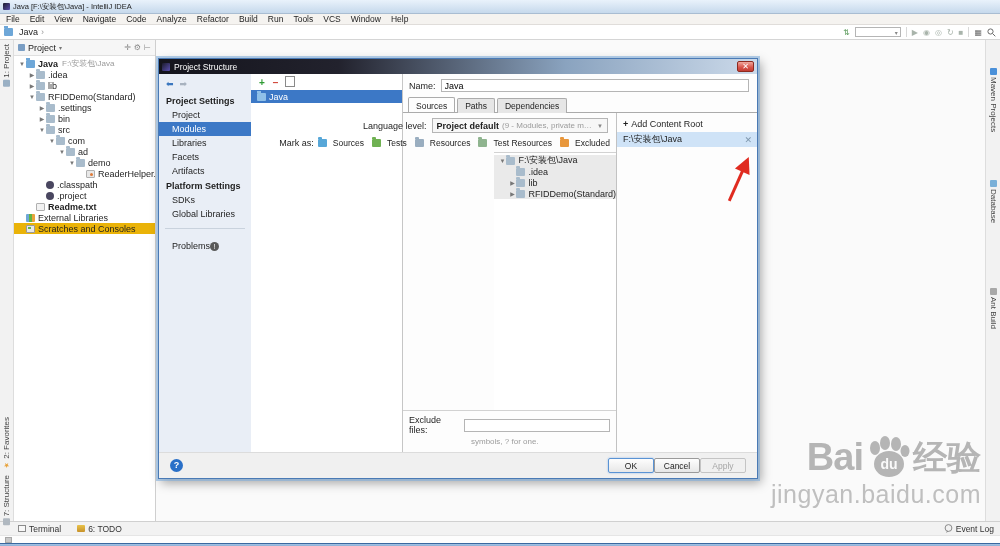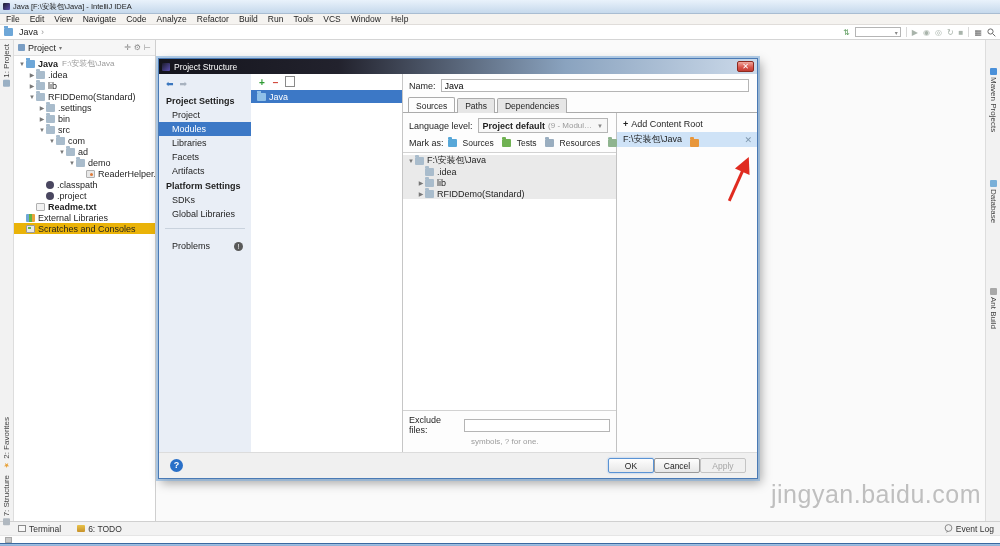--- a/index.html
+++ b/index.html
@@ -69,40 +69,40 @@
   .dlg-close { margin-left:auto; width:17px; height:11px; background:linear-gradient(#f0a89d,#d9534a 60%,#c13c32); border:1px solid #8e2a20; border-radius:2px; color:#fff; font-size:8px; line-height:9px; text-align:center; }
   .dlg-main { flex:1; display:flex; min-height:0; }
 
   .dlg-side { width:92px; flex:none; background:#e9eef6; padding-top:3px; font-size:9px; display:flex; flex-direction:column; }
   .side-nav { display:flex; gap:6px; padding:2px 0 4px 7px; font-size:9px; }
   .side-nav .back { color:#3b77bf; } .side-nav .fwd { color:#a8b2bf; }
   .side-sec { font-weight:bold; padding:3px 0 2px 7px; }
   .side-item { padding:2px 0 2px 13px; }
   .side-item.sel { background:#3c78c6; color:#fff; }
   .side-div { border-top:1px solid #c9d2dd; margin:7px 6px 0 6px; }
-  .side-problems { margin-top:10px; display:flex; align-items:center; justify-content:space-between; padding:2px 8px 2px 13px; }
+  .side-problems { margin-top:10px; display:flex; align-items:center; padding:2px 8px 2px 13px; }
   .prob-ic { width:9px; height:9px; border-radius:50%; background:#595959; color:#fff; font-size:7px; line-height:9px; text-align:center; }
 
   .dlg-list { width:152px; flex:none; background:#fff; border-right:1px solid #c6c6c6; }
   .list-toolbar { height:16px; display:flex; align-items:center; gap:8px; padding-left:8px; font-size:10px; }
   .tb-plus { color:#2e9b33; font-weight:bold; }
   .tb-minus { color:#d04437; font-weight:bold; }
   .tb-copy { width:8px; height:9px; border:1px solid #8a8a8a; position:relative; background:#fff; }
   .tb-copy::before { content:""; position:absolute; left:-3px; top:-3px; width:8px; height:9px; border:1px solid #8a8a8a; background:#fff; }
   .mod-row { height:13px; background:#3c78c6; color:#fff; display:flex; align-items:center; padding-left:6px; font-size:9px; }
   .mod-row .ic.folder-blue { background:#8fc0e8; }
 
   .dlg-right { flex:1; background:#fdfdfd; display:flex; flex-direction:column; min-width:0; font-size:9px; }
   .name-row { display:flex; align-items:center; gap:5px; padding:5px 8px 0 6px; }
   .name-row input { flex:1; height:13px; border:1px solid #b5b5b5; font-size:9px; padding:0 3px; font-family:inherit; }
   .tabs-row { display:flex; padding-left:5px; margin-top:5px; }
   .tab { padding:2px 7px 1px 7px; border:1px solid #ababab; border-bottom:none; background:#e6e6e6; margin-right:2px; border-radius:2px 2px 0 0; font-size:8.5px; position:relative; top:1px; }
   .tab.sel { background:#fdfdfd; top:0; padding-top:3px; }
   .tab-body { flex:1; border-top:1px solid #ababab; display:flex; min-height:0; }
-  .src-left { flex:1; display:flex; flex-direction:column; border-right:1px solid #c2c2c2; min-width:0; }
+  .src-left { flex:1; display:flex; flex-direction:column; border-right:1px solid #c2c2c2; min-width:0;align-items:flex-end; }
   .lang-row { display:flex; align-items:center; gap:5px; padding:5px 8px 3px 6px; }
   .combo { flex:1; max-width:200px; height:15px; border:1px solid #b5b5b5; background:#f7f7f7; display:flex; align-items:center; padding:0 4px; gap:3px; white-space:nowrap; overflow:hidden; }
   .combo .val { font-weight:bold; }
   .combo .detail { color:#9a9a9a; font-size:8px; overflow:hidden; text-overflow:ellipsis; }
   .combo .arr { margin-left:auto; color:#888; font-size:6px; flex:none; }
   .mark-row { display:flex; align-items:center; gap:4px; padding:2px 6px 4px 6px; white-space:nowrap; }
   .chip { display:flex; align-items:center; gap:3px; font-size:8.5px; }
   .src-tree { flex:1; background:#fff; border-top:1px solid #d2d2d2; padding-top:2px; min-height:0; }
   .exclude-block { border-top:1px solid #d2d2d2; padding:4px 6px 5px 6px; }
   .exclude-row { display:flex; align-items:center; gap:4px; }
@@ -288,20 +288,32 @@
         <div class="trow sel" style="padding-left: 4px;">
           <span class="arrow"></span>
           <span class="ic console"></span>
           <span class="lbl">Scratches and Consoles</span>
         </div>
       </div>
   </div>
 
   <div class="editor">
     <div class="wm">
+      <div class="wm-row">
+        <span class="wm-bai">Bai</span>
+        <svg width="46" height="42" viewBox="0 0 46 42">
+          <ellipse cx="10" cy="12" rx="5" ry="7" fill="#b5b5b5"></ellipse>
+          <ellipse cx="20" cy="7" rx="5" ry="7" fill="#b5b5b5"></ellipse>
+          <ellipse cx="31" cy="8" rx="5" ry="7" fill="#b5b5b5"></ellipse>
+          <ellipse cx="40" cy="15" rx="4.5" ry="6" fill="#b5b5b5"></ellipse>
+          <ellipse cx="24" cy="28" rx="15" ry="13" fill="#b5b5b5"></ellipse>
+          <text x="24" y="33" text-anchor="middle" font-size="14" font-weight="bold" fill="#fafafa" font-family="Liberation Sans, sans-serif">du</text>
+        </svg>
+        <span class="wm-cn">经验</span>
+      </div>
       <div class="wm-url">jingyan.baidu.com</div>
     </div>
   </div>
 
   <div class="stripe right">
     <div class="vlabel" style="top:28px;left:3px">
       <span class="mini-ic" style="background:#4a90d9"></span>
       <span>Maven Projects</span>
     </div>
     <div class="vlabel" style="top:140px;left:3px">

